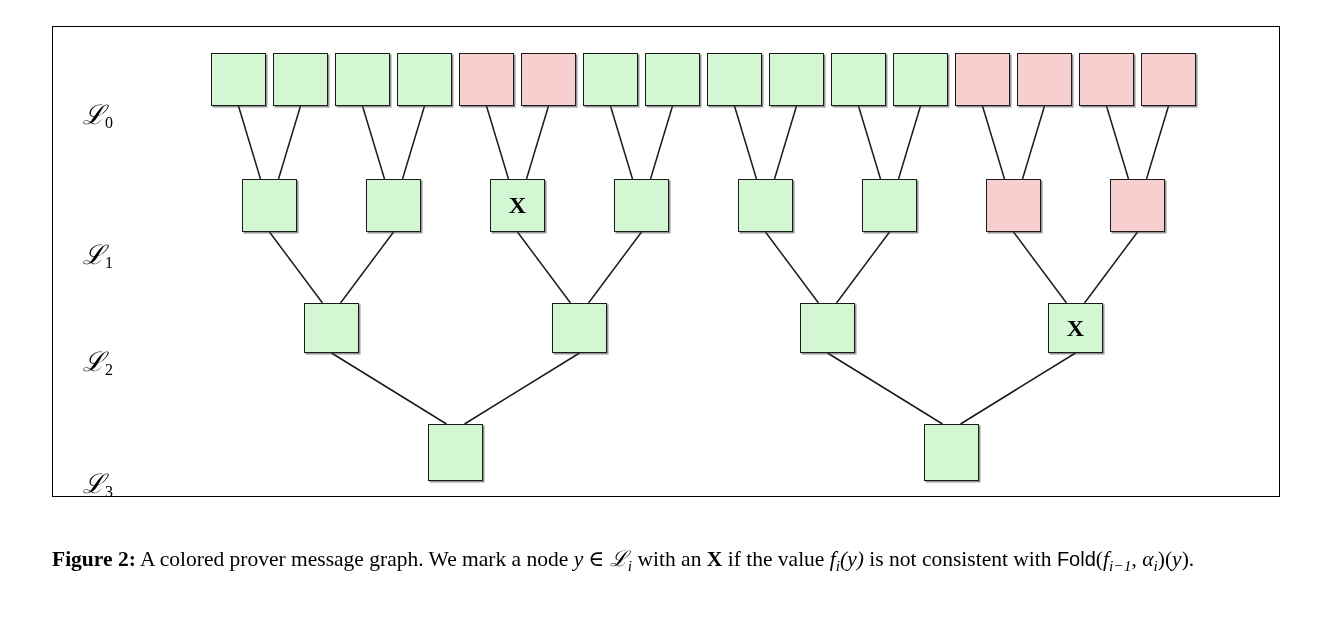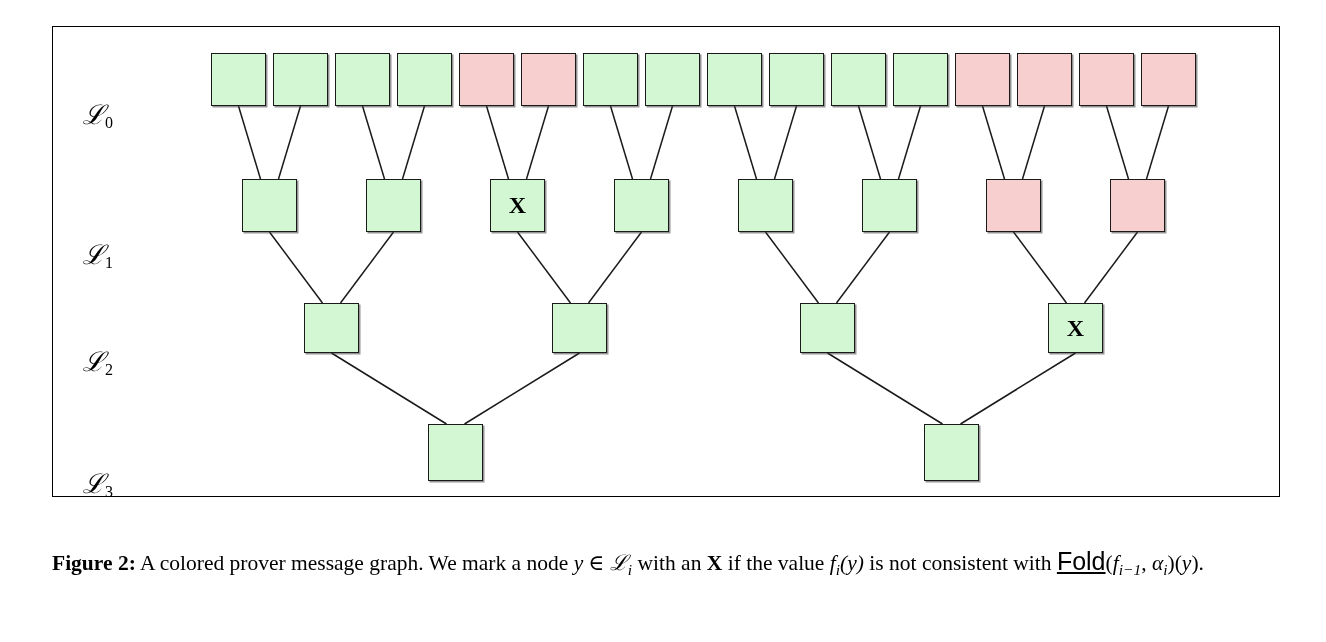--- a/index.html
+++ b/index.html
@@ -106,21 +106,21 @@
     font-family: "Liberation Serif", "DejaVu Serif", serif;
     font-size: 21.5px;
     line-height: 1.33;
     color: #000;
     text-align: left;
   }
   #caption .cap-label { font-weight: bold; }
   .mi { font-style: italic; }
   .mroman { font-style: normal; }
   .mbold { font-weight: bold; font-style: normal; }
-  .msans { font-family: "Liberation Sans", "DejaVu Sans", sans-serif; font-style: normal; font-size: 25px; text-decoration: underline; }
+  .msans { font-family: "Liberation Sans", "DejaVu Sans", sans-serif; font-style: normal; font-size: 20px; }
   .mcal  { font-family: "DejaVu Serif", serif; font-style: italic; }
   .msub  { font-size: 0.72em; vertical-align: -0.3em; }
   .nowrap { white-space: nowrap; }
 </style>
 </head>
 <body>
 
 <div id="root">
 
   <div id="figure-frame">

